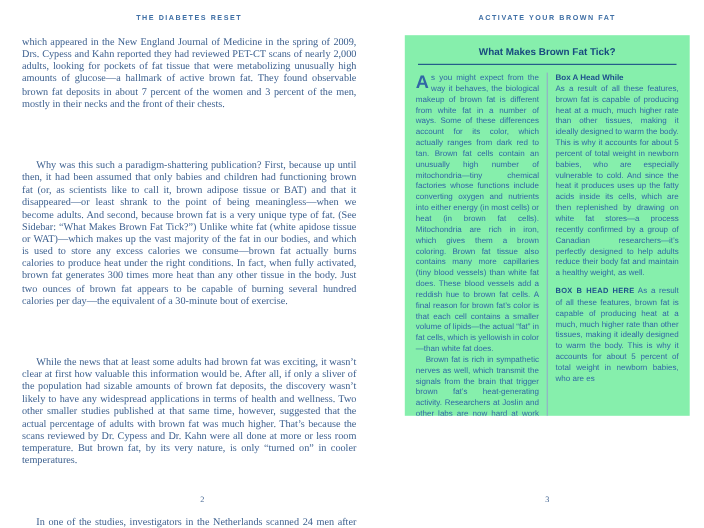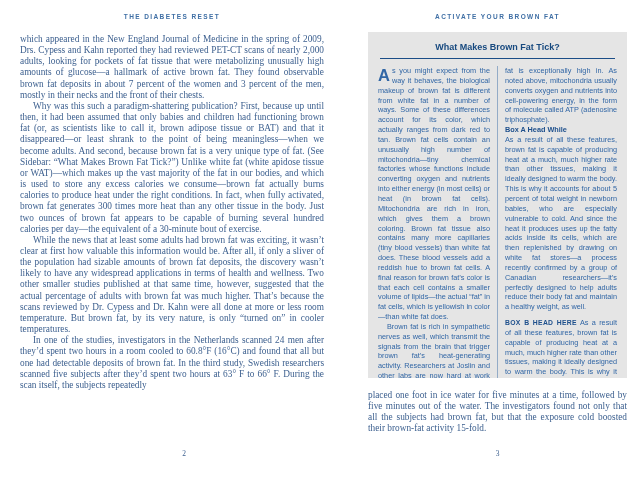--- a/index.html
+++ b/index.html
@@ -16,31 +16,31 @@
     font-size:6.5px;font-weight:bold;letter-spacing:1.4px;
     color:#3f6fa5;text-align:center;text-transform:uppercase;
     height:8px;
   }
   .body-text{
     margin-top:13px;
     font-size:9.3px;line-height:11.15px;
     color:#3d608f;text-align:justify;
   }
   .body-text p{margin:0;}
-  .body-text p.indented{text-indent:13px;}
+  .body-text p.indented{text-indent:13px;margin-top:45px;}
   .page-number{
     position:absolute;top:449px;text-align:center;
     font-family:"Liberation Serif", serif;
     font-size:7.5px;color:#3d608f;
   }
   .page-number.left{left:32px;width:304px;}
   .page-number.right{left:368px;width:259px;}
   
   .sidebar-box{
-    margin-top:11px;background:#e5e5e5;
+    margin-top:11px;background:#86efac;
     padding:8px 10px 9px;height:329px;overflow:hidden;
     font-family:"Liberation Sans", sans-serif;
   }
   .sidebar-title{
     font-size:9px;font-weight:bold;color:#17497f;
     text-align:center;margin:2px 0 0;
   }
   .sidebar-rule{
     border:none;border-top:1px solid #1b4d87;
     margin:6px 2px 7px;
@@ -91,23 +91,21 @@
 
   <div class="sidebar-box">
     <div class="sidebar-title">What Makes Brown Fat Tick?</div>
     <hr class="sidebar-rule">
     <div class="sidebar-columns">
       <div class="sidebar-col col-a">
         <p><span class="dropcap">A</span><span>s you might expect from the way it behaves, the biological makeup of brown fat is different from white fat in a number of ways. Some of these differences account for its color, which actually ranges from dark red to tan. Brown fat cells contain an unusually high number of mitochondria—tiny chemical factories whose functions include converting oxygen and nutrients into either energy (in most cells) or heat (in brown fat cells). Mitochondria are rich in iron, which gives them a brown coloring. Brown fat tissue also contains many more capillaries (tiny blood vessels) than white fat does. These blood vessels add a reddish hue to brown fat cells. A final reason for brown fat’s color is that each cell contains a smaller volume of lipids—the actual “fat” in fat cells, which is yellowish in color—than white fat does.</span></p>
         <p class="para-space">Brown fat is rich in sympathetic nerves as well, which transmit the signals from the brain that trigger brown fat’s heat-generating activity. Researchers at Joslin and other labs are now hard at work uncovering the mechanisms that enable this activity to occur. One important player is a protein called UCP-1, which is brown</p>
       </div>
       <div class="sidebar-col col-b">
-        <p>fat is exceptionally high in. As noted above, mitochondria usually converts oxygen and nutrients into cell-powering energy, in the form of molecule called ATP (adenosine triphosphate).</p>
         <p class="box-head">Box A Head While</p>
         <p>As a result of all these features, brown fat is capable of producing heat at a much, much higher rate than other tissues, making it ideally designed to warm the body. This is why it accounts for about 5 percent of total weight in newborn babies, who are especially vulnerable to cold. And since the heat it produces uses up the fatty acids inside its cells, which are then replenished by drawing on white fat stores—a process recently confirmed by a group of Canadian researchers—it’s perfectly designed to help adults reduce their body fat and maintain a healthy weight, as well.</p>
         <p style="margin-top:6px;"><span class="box-head-inline">BOX B HEAD HERE</span> <span>As a result of all these features, brown fat is capable of producing heat at a much, much higher rate than other tissues, making it ideally designed to warm the body. This is why it accounts for about 5 percent of total weight in newborn babies, who are es</span></p>
       </div>
     </div>
   </div>
 
-  <p class="bottom-paragraph">placed one foot in ice water for five minutes at a time, followed by five minutes out of the water. The investigators found not only that all the subjects had brown fat, but that the exposure cold boosted their brown-fat activity 15-fold.</p>
 </div>
 <div class="page-number right">3</div>
 
 </body></html>

